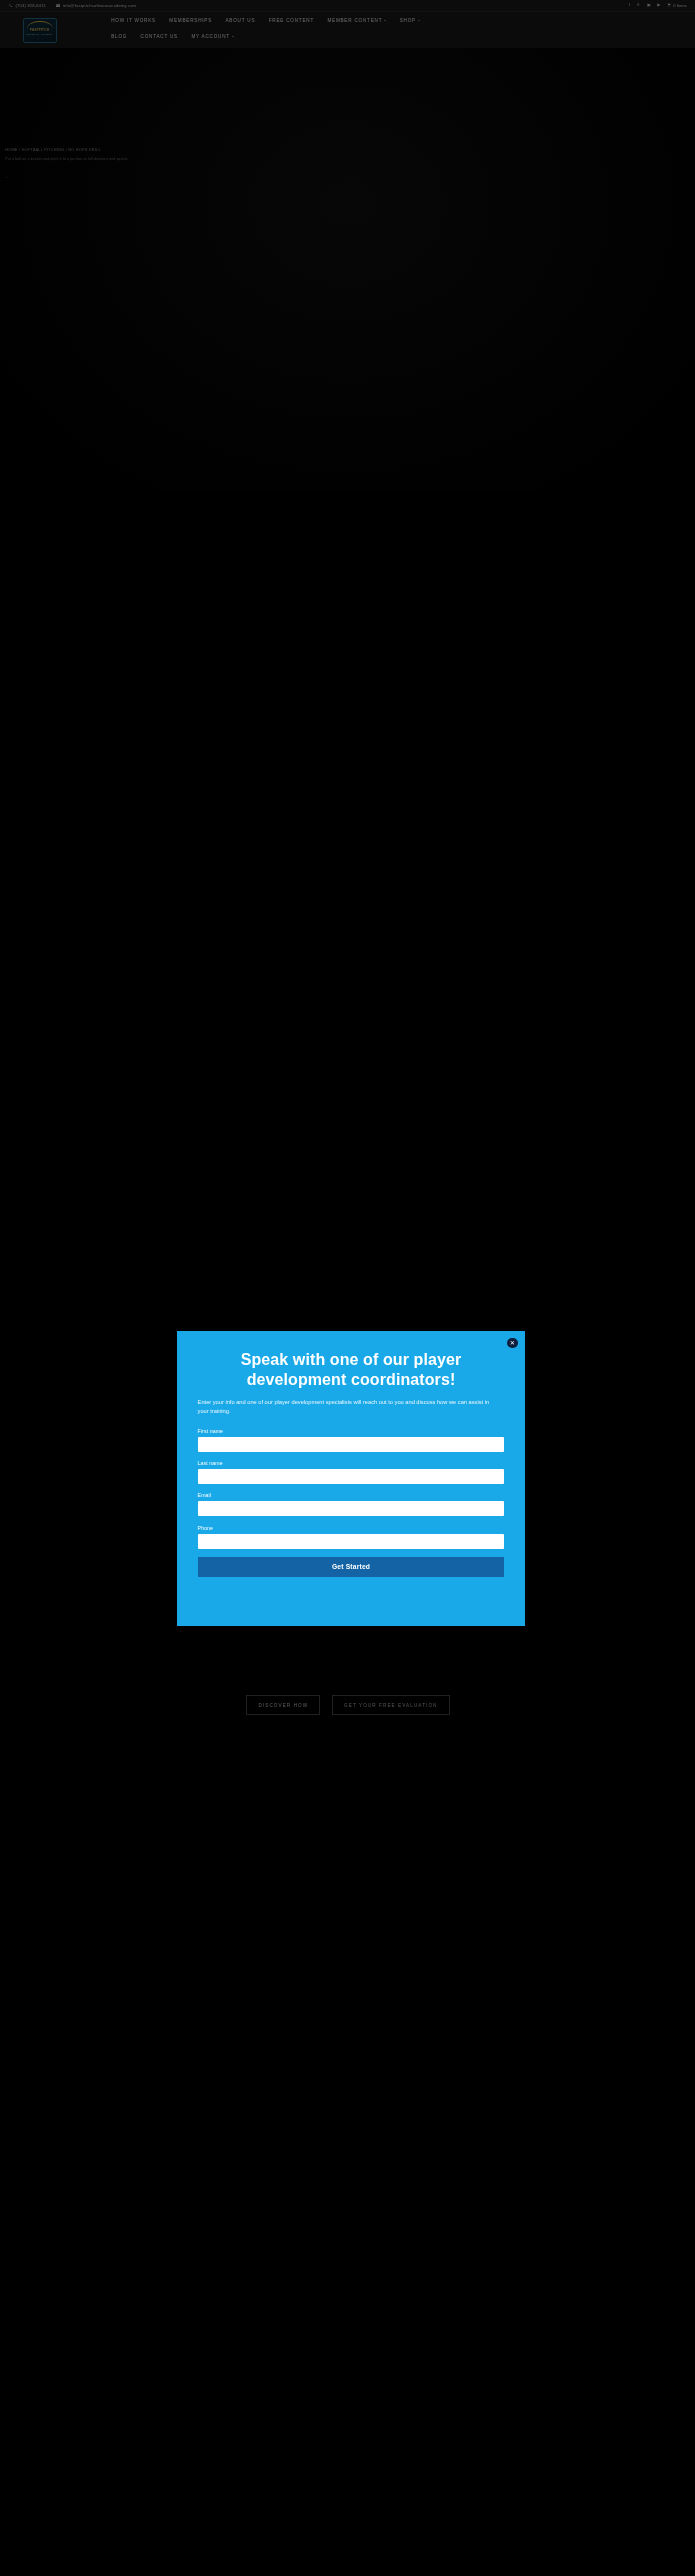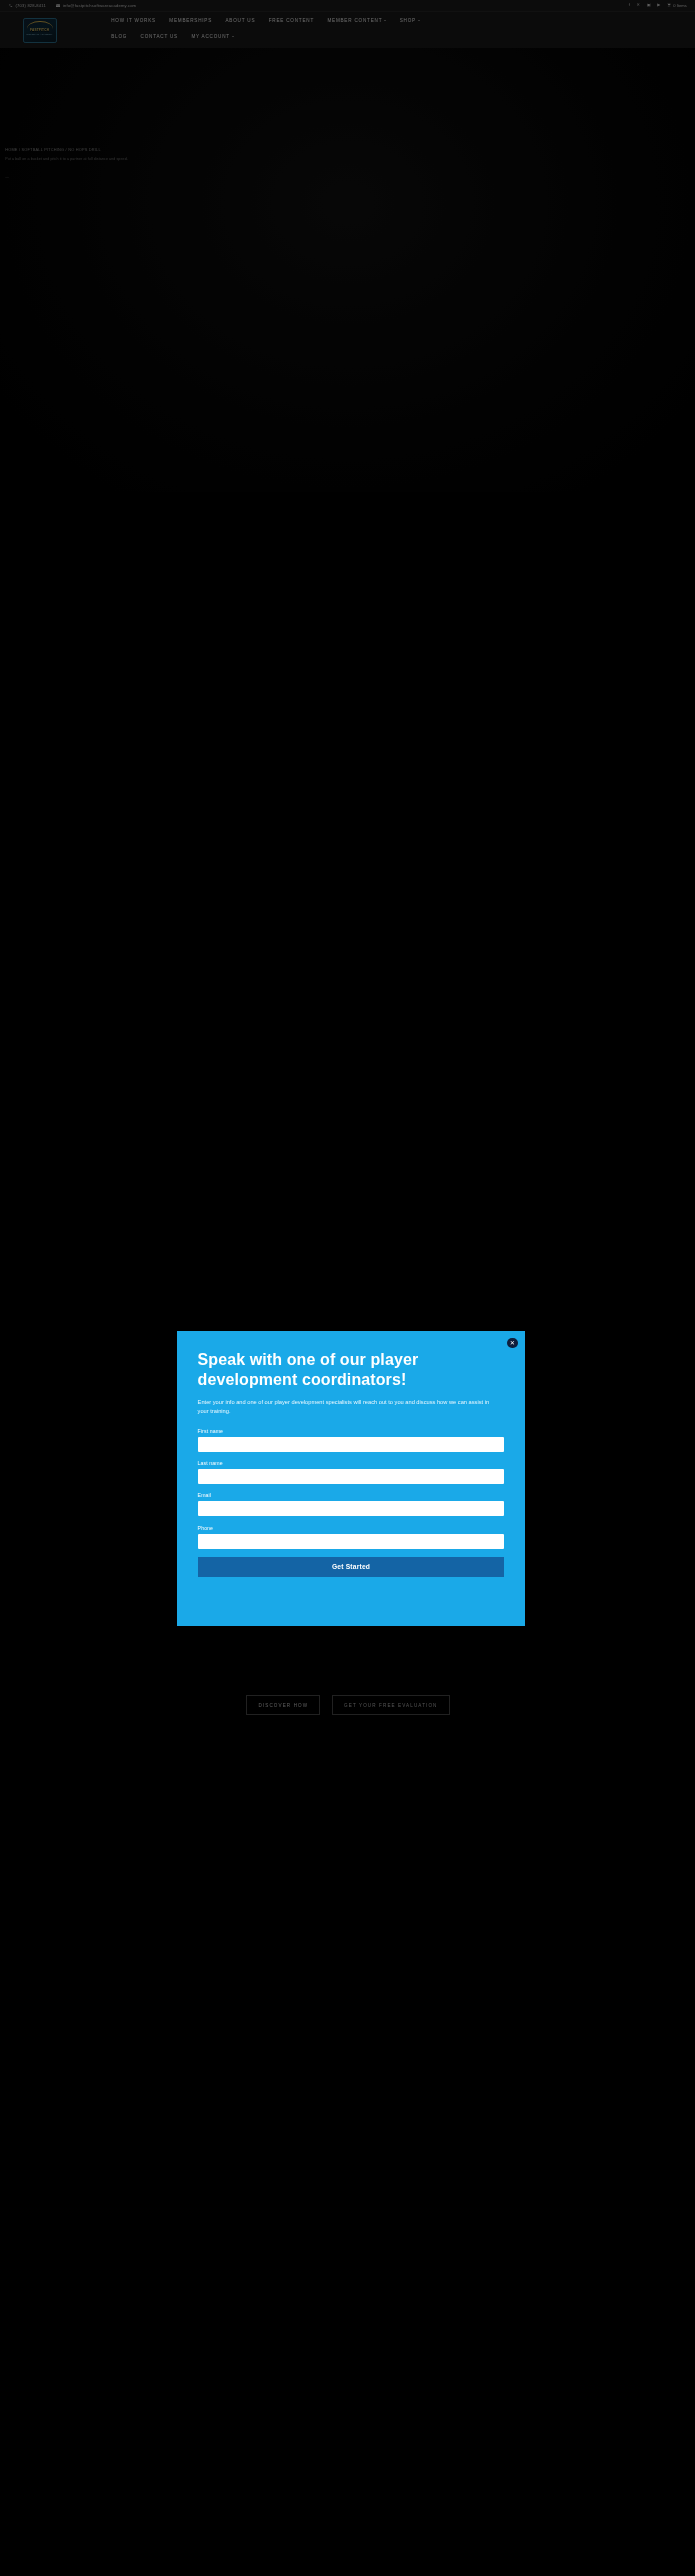--- a/index.html
+++ b/index.html
@@ -207,20 +207,21 @@
     cursor: pointer;
     line-height: 1;
   }
   .modal-title {
     color: #fff;
     font-size: 16px;
     font-weight: bold;
     line-height: 1.25;
     letter-spacing: 0.1px;
     margin-bottom: 8.2px;
+    text-align: center;
   }
   .modal-sub {
     color: #eaf8ff;
     font-size: 5.7px;
     line-height: 1.65;
     margin-bottom: 11.3px;
     max-width: 304px;
   }
   .field-label {
     color: #ffffff;

